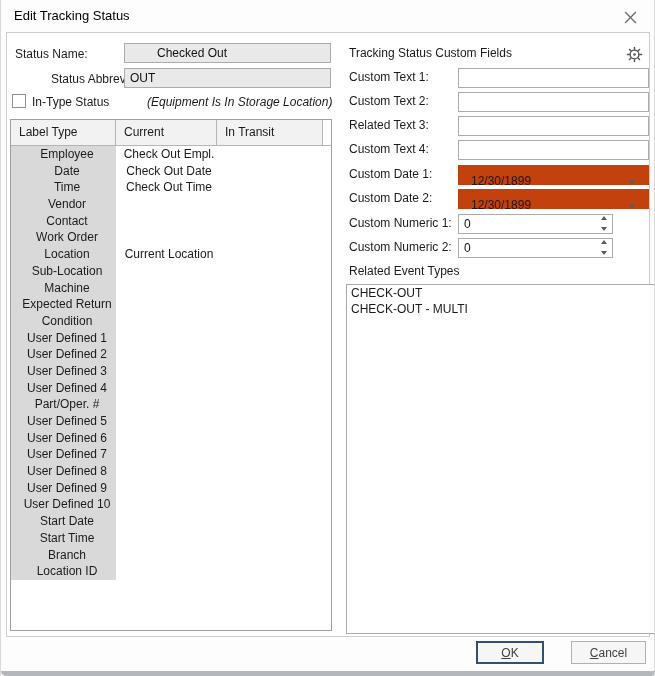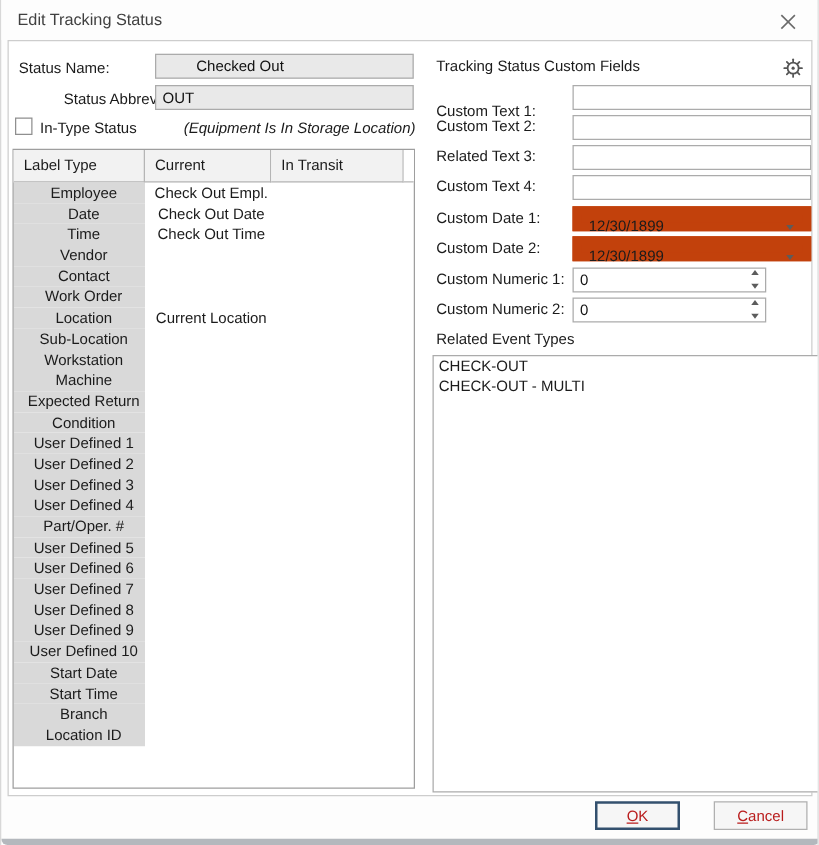--- a/index.html
+++ b/index.html
@@ -5,21 +5,21 @@
   html,body{margin:0;padding:0;background:#e8e8e8;}
   *{box-sizing:border-box;}
   body{font-family:"Liberation Sans","DejaVu Sans",sans-serif;font-size:12px;color:#1b1b1b;
        -webkit-font-smoothing:antialiased;}
   .dialog{position:relative;width:655px;height:676px;background:#fdfdfd;overflow:hidden;
           border-left:1px solid #d8d8d8;border-right:1px solid #d8d8d8;}
   .bottom-edge{position:absolute;left:0;bottom:0;width:655px;height:5px;background:#b4b8bd;
                border-radius:0 0 6px 6px;}
   
   .titlebar{position:absolute;left:0;top:0;width:100%;height:32px;background:#fdfdfd;}
-  .title{position:absolute;left:13px;top:8px;font-size:13px;color:#404040;}
+  .title{position:absolute;left:13px;top:8px;font-size:13px;color:#000000;}
   .close-btn{position:absolute;right:14px;top:7px;width:20px;height:20px;display:flex;
              align-items:center;justify-content:center;cursor:default;}
   
   .frame{position:absolute;left:5px;top:32px;width:644px;height:605px;background:#ffffff;
          border:1px solid #cdcdcd;}
   .lbl{position:absolute;white-space:nowrap;color:#1b1b1b;}
   .tb{position:absolute;height:20px;border:1px solid #ababab;background:#ffffff;
       font-family:"Liberation Sans","DejaVu Sans",sans-serif;font-size:12px;color:#111;
       padding:1px 5px;outline:none;}
   .tb.readonly{background:#e9e9e9;}
@@ -51,21 +51,21 @@
         flex-direction:column;justify-content:space-between;align-items:center;}
   .spin .up{width:0;height:0;border-left:3.5px solid transparent;border-right:3.5px solid transparent;
             border-bottom:4.5px solid #5c5c5c;}
   .spin .down{width:0;height:0;border-left:3.5px solid transparent;border-right:3.5px solid transparent;
               border-top:4.5px solid #5c5c5c;}
   .listbox{position:absolute;left:339px;top:251px;width:361px;height:350px;border:1px solid #ababab;
            background:#fff;padding-top:0;overflow:hidden;}
   .list-item{padding:1px 0 1px 4px;line-height:14px;white-space:nowrap;}
   
   .btn{position:absolute;height:23px;background:#f6f6f6;display:flex;align-items:center;
-       justify-content:center;font-size:12px;color:#b91c1c;cursor:default;}
+       justify-content:center;font-size:12px;color:#404040;cursor:default;}
   .btn-ok{left:475px;top:641px;width:68px;border:2px solid #33506e;}
   .btn-cancel{left:570px;top:641px;width:75px;border:1px solid #b0b0b0;}
   .ak{text-decoration:underline;}
 </style>
 </head>
 <body>
 
 <div class="dialog">
 
   <div class="titlebar">
@@ -128,25 +128,20 @@
             <div class="c2"></div>
             <div class="c3"></div>
           </div>
           <div class="trow">
             <div class="c1">Location</div>
             <div class="c2">Current Location</div>
             <div class="c3"></div>
           </div>
           <div class="trow">
             <div class="c1">Sub-Location</div>
-            <div class="c2"></div>
-            <div class="c3"></div>
-          </div>
-          <div class="trow">
-            <div class="c1">Workstation</div>
             <div class="c2"></div>
             <div class="c3"></div>
           </div>
           <div class="trow">
             <div class="c1">Machine</div>
             <div class="c2"></div>
             <div class="c3"></div>
           </div>
           <div class="trow">
             <div class="c1">Expected Return</div>
@@ -245,21 +240,21 @@
           <line x1="12" y1="19.4" x2="12" y2="22"></line>
         <line x1="2" y1="12" x2="4.6" y2="12"></line>
           <line x1="19.4" y1="12" x2="22" y2="12"></line>
         <line x1="4.9" y1="4.9" x2="6.8" y2="6.8"></line>
           <line x1="17.2" y1="6.8" x2="19.1" y2="4.9"></line>
         <line x1="4.9" y1="19.1" x2="6.8" y2="17.2"></line>
           <line x1="17.2" y1="17.2" x2="19.1" y2="19.1"></line>
       </svg>
     </span>
 
-    <span class="lbl" style="left:342px;top:37px;margin-top:12px;">Custom Text 1:</span>
+    <span class="lbl" style="left:342px;top:37px;">Custom Text 1:</span>
     <input class="tb" style="left: 451px; top: 35px; width: 191px;" value="">
 
     <span class="lbl" style="left:342px;top:61px;">Custom Text 2:</span>
     <input class="tb" style="left: 451px; top: 59px; width: 191px;" value="">
 
     <span class="lbl" style="left:342px;top:85px;">Related Text 3:</span>
     <input class="tb" style="left: 451px; top: 83px; width: 191px;" value="">
 
     <span class="lbl" style="left:342px;top:109px;">Custom Text 4:</span>
     <input class="tb" style="left: 451px; top: 107px; width: 191px;" value="">

